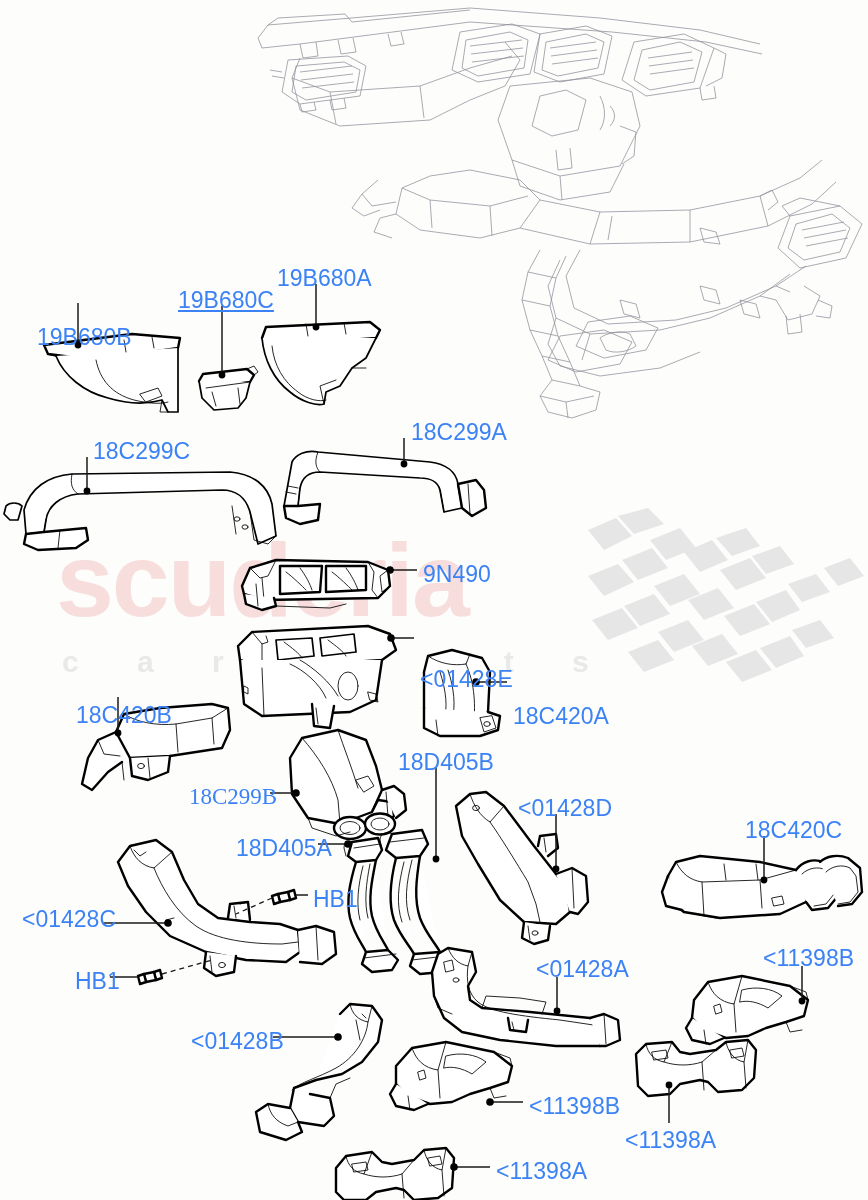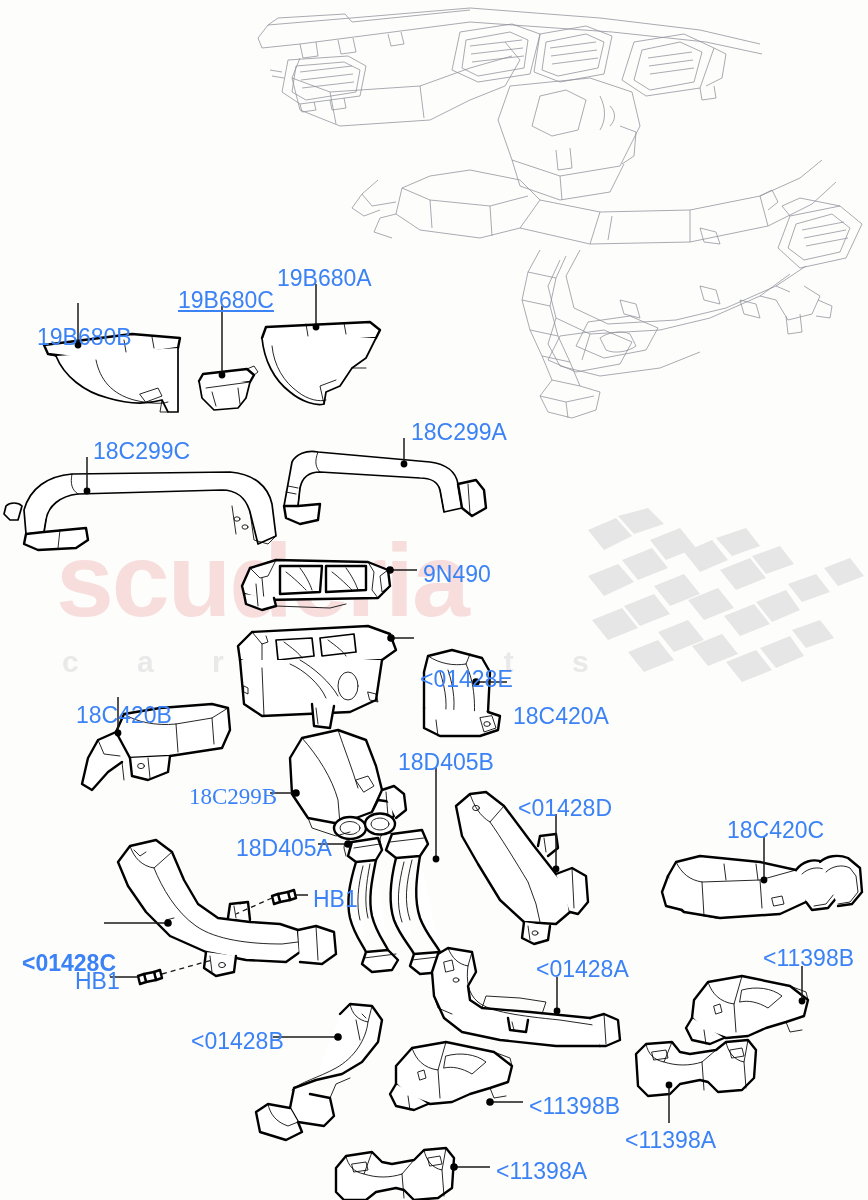--- a/index.html
+++ b/index.html
@@ -586,24 +586,24 @@
   <div class="label" style="left:277px; top:265px;">19B680A</div>
   <div class="label" style="left:45px;  top:438px;margin-left:48px;">18C299C</div>
   <div class="label" style="left:363px; top:419px;margin-left:48px;">18C299A</div>
   <div class="label" style="left:423px; top:561px;">9N490</div>
   <div class="label" style="left:420px; top:666px;">&lt;01428E</div>
   <div class="label" style="left:513px; top:673px;margin-top:30px;">18C420A</div>
   <div class="label" style="left:76px;  top:678px;margin-top:24px;">18C420B</div>
   <div class="label" style="left:189px; top:784px;font-family:Liberation Serif, serif;">18C299B</div>
   <div class="label" style="left:398px; top:749px;">18D405B</div>
   <div class="label" style="left:518px; top:795px;">&lt;01428D</div>
-  <div class="label" style="left:727px; top:817px;">18C420C</div>
+  <div class="label" style="left:745px; top:817px;">18C420C</div>
   <div class="label" style="left:236px; top:835px;">18D405A</div>
   <div class="label" style="left:313px; top:886px;">HB1</div>
-  <div class="label" style="left:22px;  top:950px;font-weight:bold;">&lt;01428C</div>
+  <div class="label" style="left:22px;  top:906px;">&lt;01428C</div>
   <div class="label" style="left:75px;  top:968px;">HB1</div>
   <div class="label" style="left:763px; top:945px;">&lt;11398B</div>
   <div class="label" style="left:536px; top:956px;">&lt;01428A</div>
   <div class="label" style="left:191px; top:1028px;">&lt;01428B</div>
   <div class="label" style="left:529px; top:1093px;">&lt;11398B</div>
   <div class="label" style="left:625px; top:1127px;">&lt;11398A</div>
   <div class="label" style="left:496px; top:1158px;">&lt;11398A</div>
 
 </div>
 

